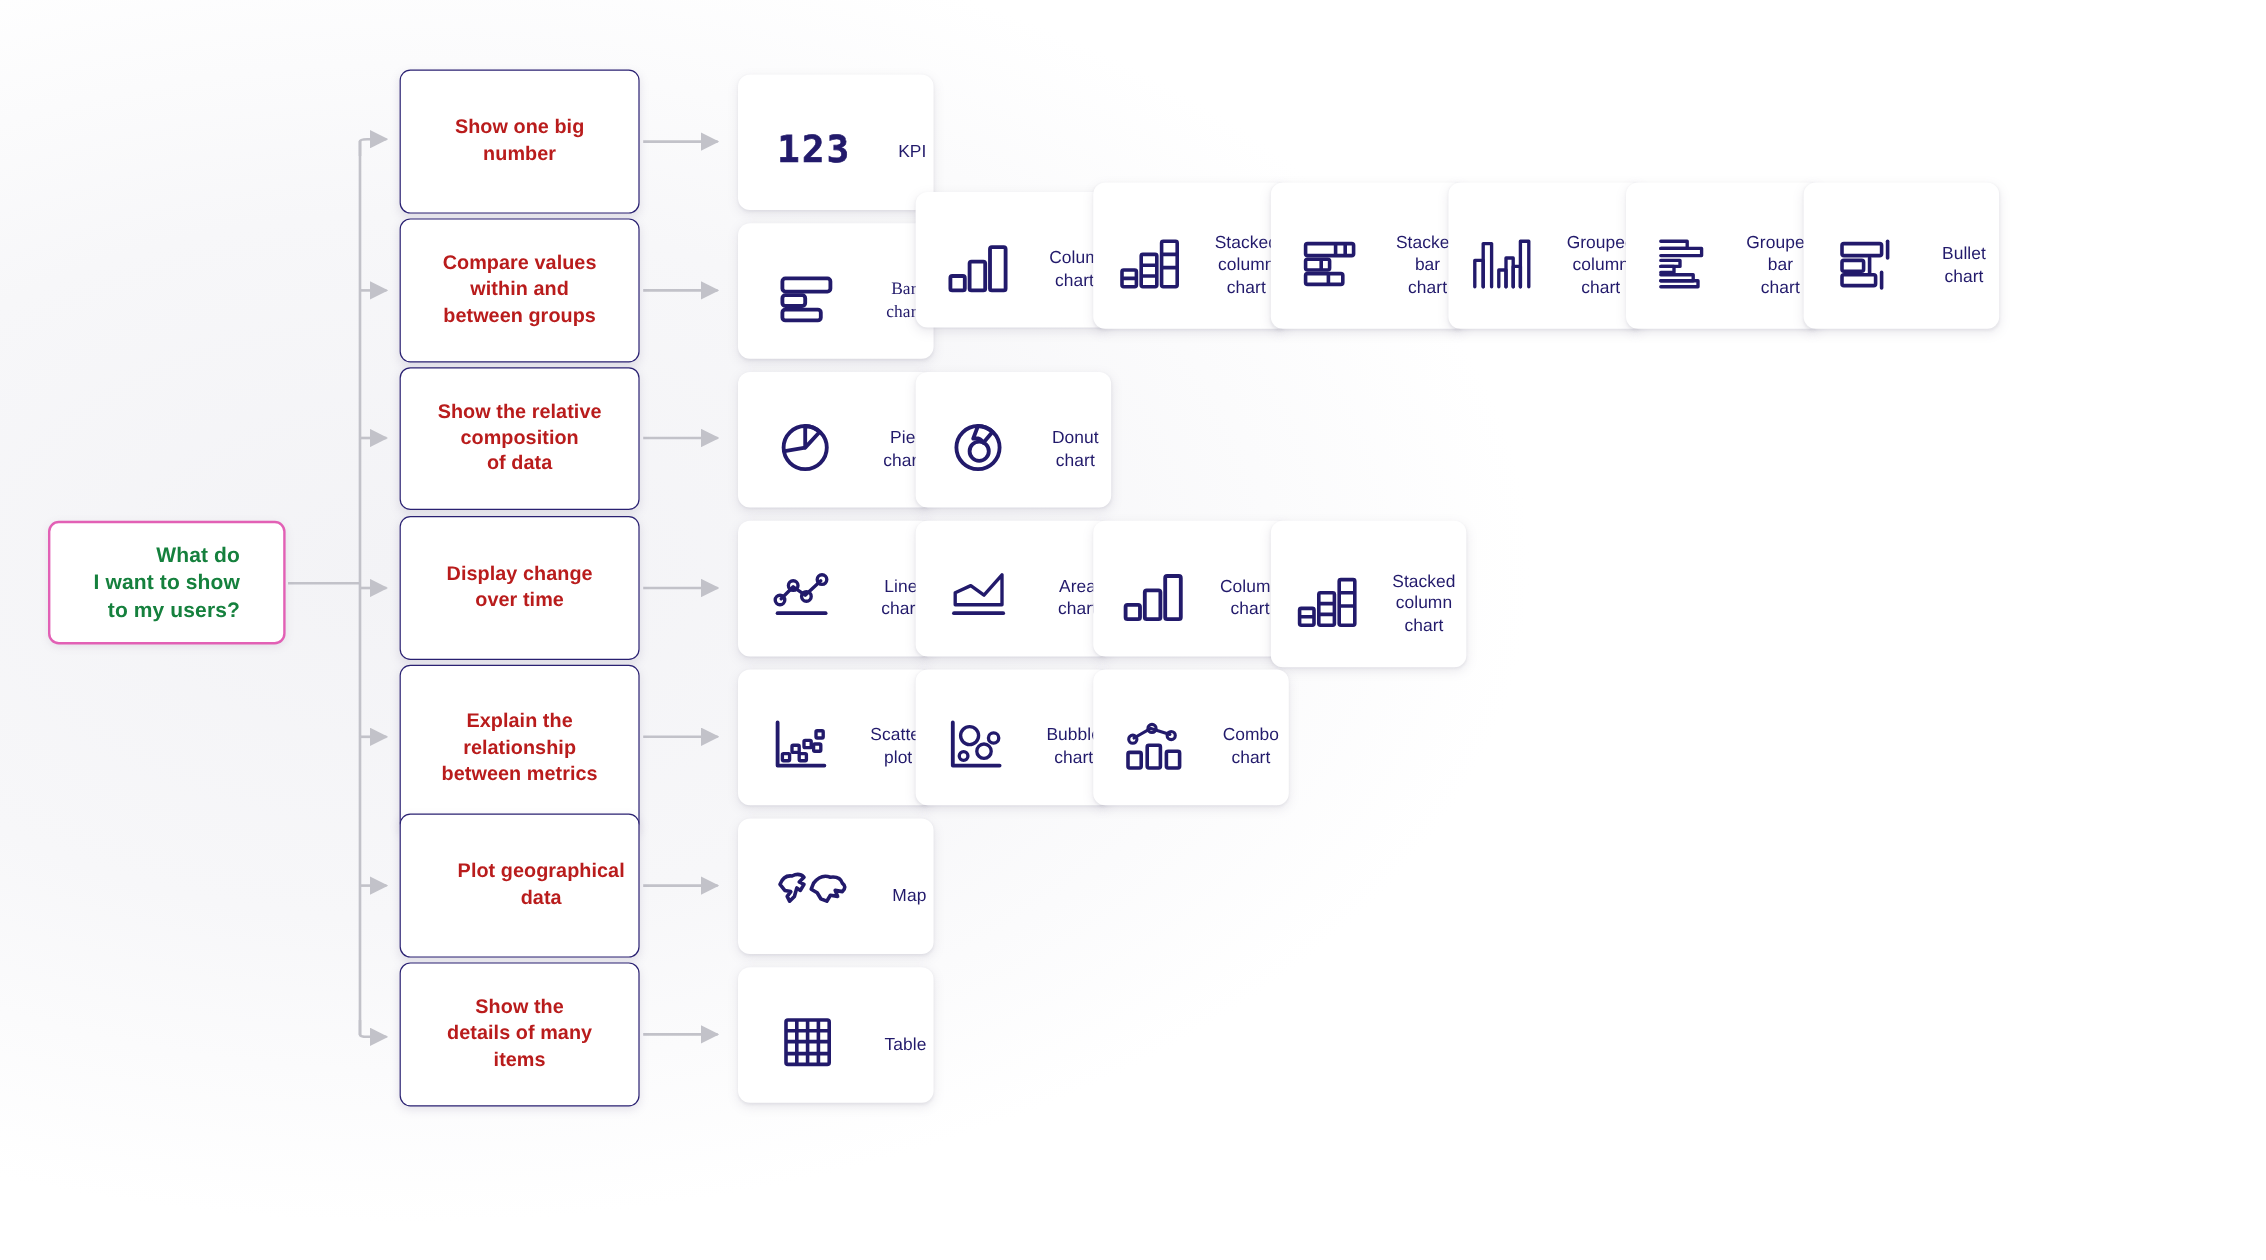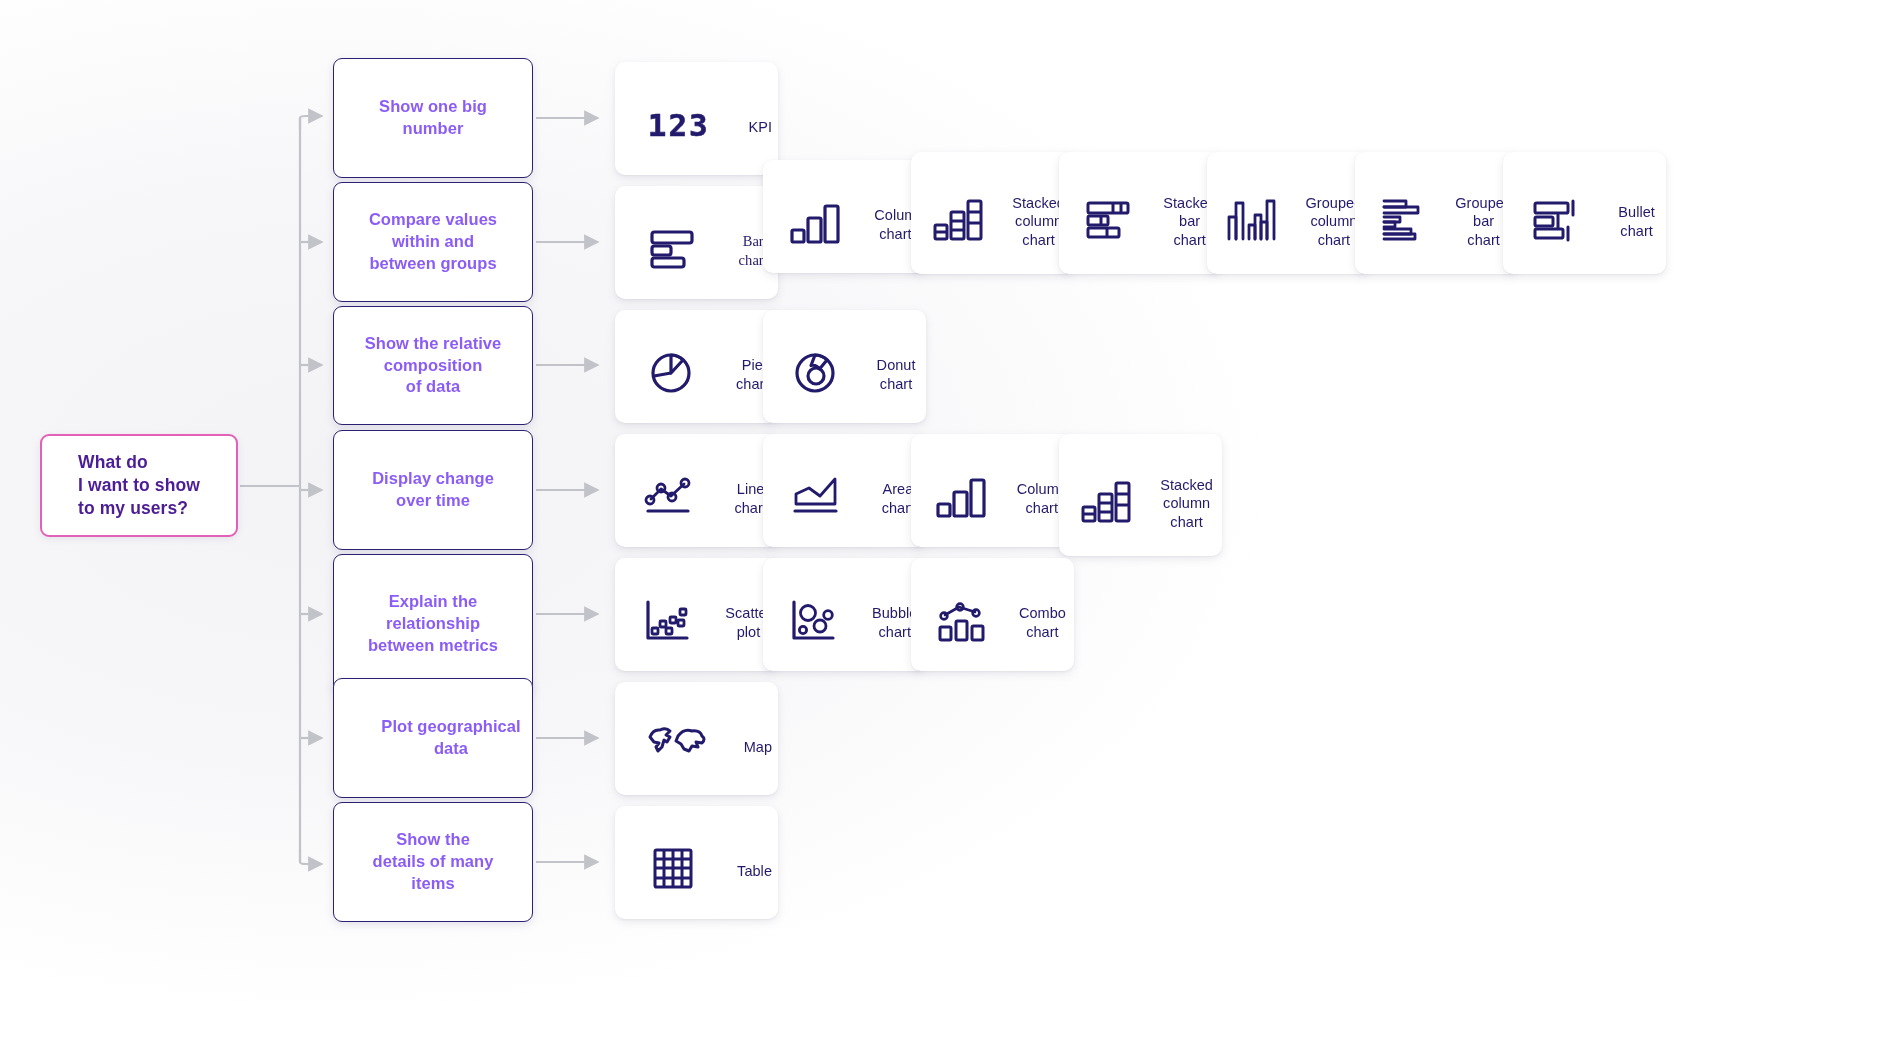--- a/index.html
+++ b/index.html
@@ -30,42 +30,42 @@
     position:absolute;
     left:40px;top:434px;width:198px;height:103px;
     background:#ffffff;
     border:2px solid #e260b5;
     border-radius:9px;
     box-shadow:0 2px 7px rgba(120,110,140,.13);
     display:flex;align-items:center;justify-content:center;
     box-sizing:border-box;
   }
   .root-box .txt{
-    color:#4c1d95;
+    color:#15803d;
     font-size:17.5px;
     font-weight:700;
     line-height:1.32;
-    text-align:left;
+    text-align:right;
     letter-spacing:.1px;
     white-space:pre-line;
   }
 
   
   .q-box{
     position:absolute;
     left:333px;width:200px;
     background:#ffffff;
     border:1.6px solid #2a2172;
     border-radius:9px;
     box-shadow:0 3px 8px rgba(120,110,150,.18);
     display:flex;align-items:center;justify-content:center;
     box-sizing:border-box;
   }
   .q-box .txt{
-    color:#8b5cf6;
+    color:#b91c1c;
     font-size:16.5px;
     font-weight:700;
     line-height:1.33;
     text-align:center;
     letter-spacing:.05px;
     white-space:pre-line;
     padding:0 10px;
   }
 
   

